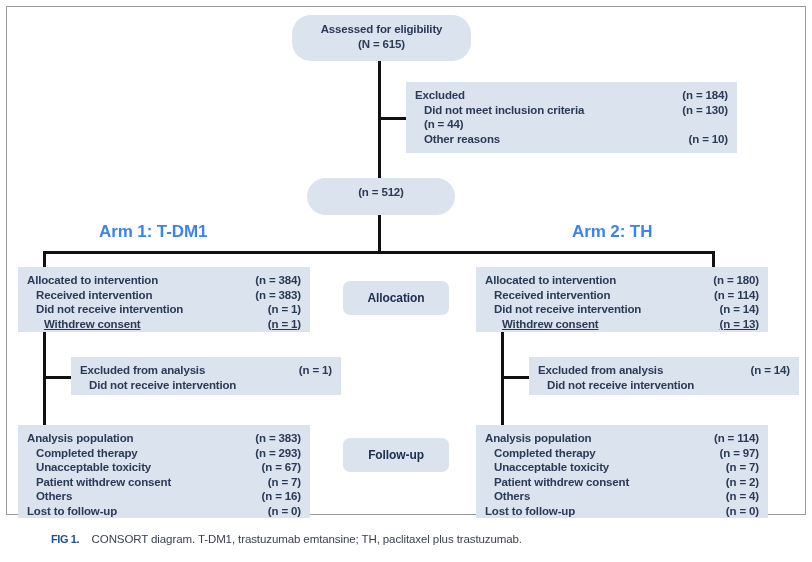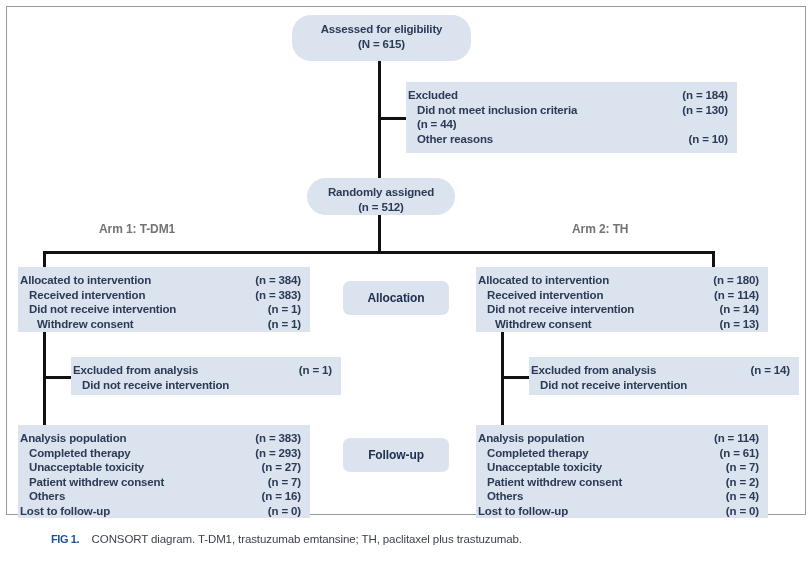--- a/index.html
+++ b/index.html
@@ -51,52 +51,52 @@
     letter-spacing: -0.15px;
   }
   .box.rounded {
     border-radius: 19px;
   }
   .box.center {
     text-align: center;
     padding-top: 7px;
   }
   .box.pad {
-    padding: 6px 9px 6px 2px;
+    padding: 6px 9px 6px 9px;
   }
   .lbl-box {
     position: absolute;
     background: #dbe3ef;
     border-radius: 7px;
     color: #20314e;
     font-weight: bold;
     font-size: 12px;
     display: flex;
     align-items: center;
     justify-content: center;
     letter-spacing: -0.1px;
   }
   .arm-label {
     position: absolute;
-    color: #737373;
-    font-weight: bold;
-    font-size: 12px;
+    color: #3b82f6;
+    font-weight: bold;
+    font-size: 17px;
     letter-spacing: -0.1px;
     white-space: nowrap;
   }
   
   .row {
     display: flex;
     justify-content: space-between;
     white-space: nowrap;
   }
   .row .txt { padding-right: 8px; }
   .row .num { text-align: left; }
   .i1 { padding-left: 9px; }
-  .i2 { padding-left: 17px; }
+  .i2 { padding-left: 17px; text-decoration: underline; }
   
   #caption {
     position: absolute;
     left: 8px;
     top: 533px;
     width: 796px;
     font-size: 11.5px;
     color: #3a3f4b;
     white-space: nowrap;
     letter-spacing: -0.1px;
@@ -151,21 +151,20 @@
       <div class="row i1">
         <span class="num">(n = 44)</span>
       </div>
       <div class="row i1">
         <span class="txt">Other reasons</span>
         <span class="num">(n = 10)</span>
       </div>
     </div>
 
     <div class="box rounded center" style="left:300px; top:171px; width:148px; height:37px;">
-      <div>Randomly assigned</div>
       <div>(n = 512)</div>
     </div>
 
     <div class="arm-label" style="left:92px; top:215px;">Arm 1: T-DM1</div>
     <div class="arm-label" style="left:565px; top:215px;">Arm 2: TH</div>
 
     <div class="lbl-box" style="left:336px; top:274px; width:106px; height:34px;">Allocation</div>
 
     <div class="lbl-box" style="left:336px; top:431px; width:106px; height:34px;">Follow-up</div>
 
@@ -233,21 +232,21 @@
       <div class="row">
         <span class="txt">Analysis population</span>
         <span class="num">(n = 383)</span>
       </div>
       <div class="row i1">
         <span class="txt">Completed therapy</span>
         <span class="num">(n = 293)</span>
       </div>
       <div class="row i1">
         <span class="txt">Unacceptable toxicity</span>
-        <span class="num">(n = 27)</span>
+        <span class="num">(n = 67)</span>
       </div>
       <div class="row i1">
         <span class="txt">Patient withdrew consent</span>
         <span class="num">(n = 7)</span>
       </div>
       <div class="row i1">
         <span class="txt">Others</span>
         <span class="num">(n = 16)</span>
       </div>
       <div class="row">
@@ -256,21 +255,21 @@
       </div>
     </div>
 
     <div class="box pad" style="left:469px; top:418px; width:292px; height:93px;">
       <div class="row">
         <span class="txt">Analysis population</span>
         <span class="num">(n = 114)</span>
       </div>
       <div class="row i1">
         <span class="txt">Completed therapy</span>
-        <span class="num">(n = 61)</span>
+        <span class="num">(n = 97)</span>
       </div>
       <div class="row i1">
         <span class="txt">Unacceptable toxicity</span>
         <span class="num">(n = 7)</span>
       </div>
       <div class="row i1">
         <span class="txt">Patient withdrew consent</span>
         <span class="num">(n = 2)</span>
       </div>
       <div class="row i1">

